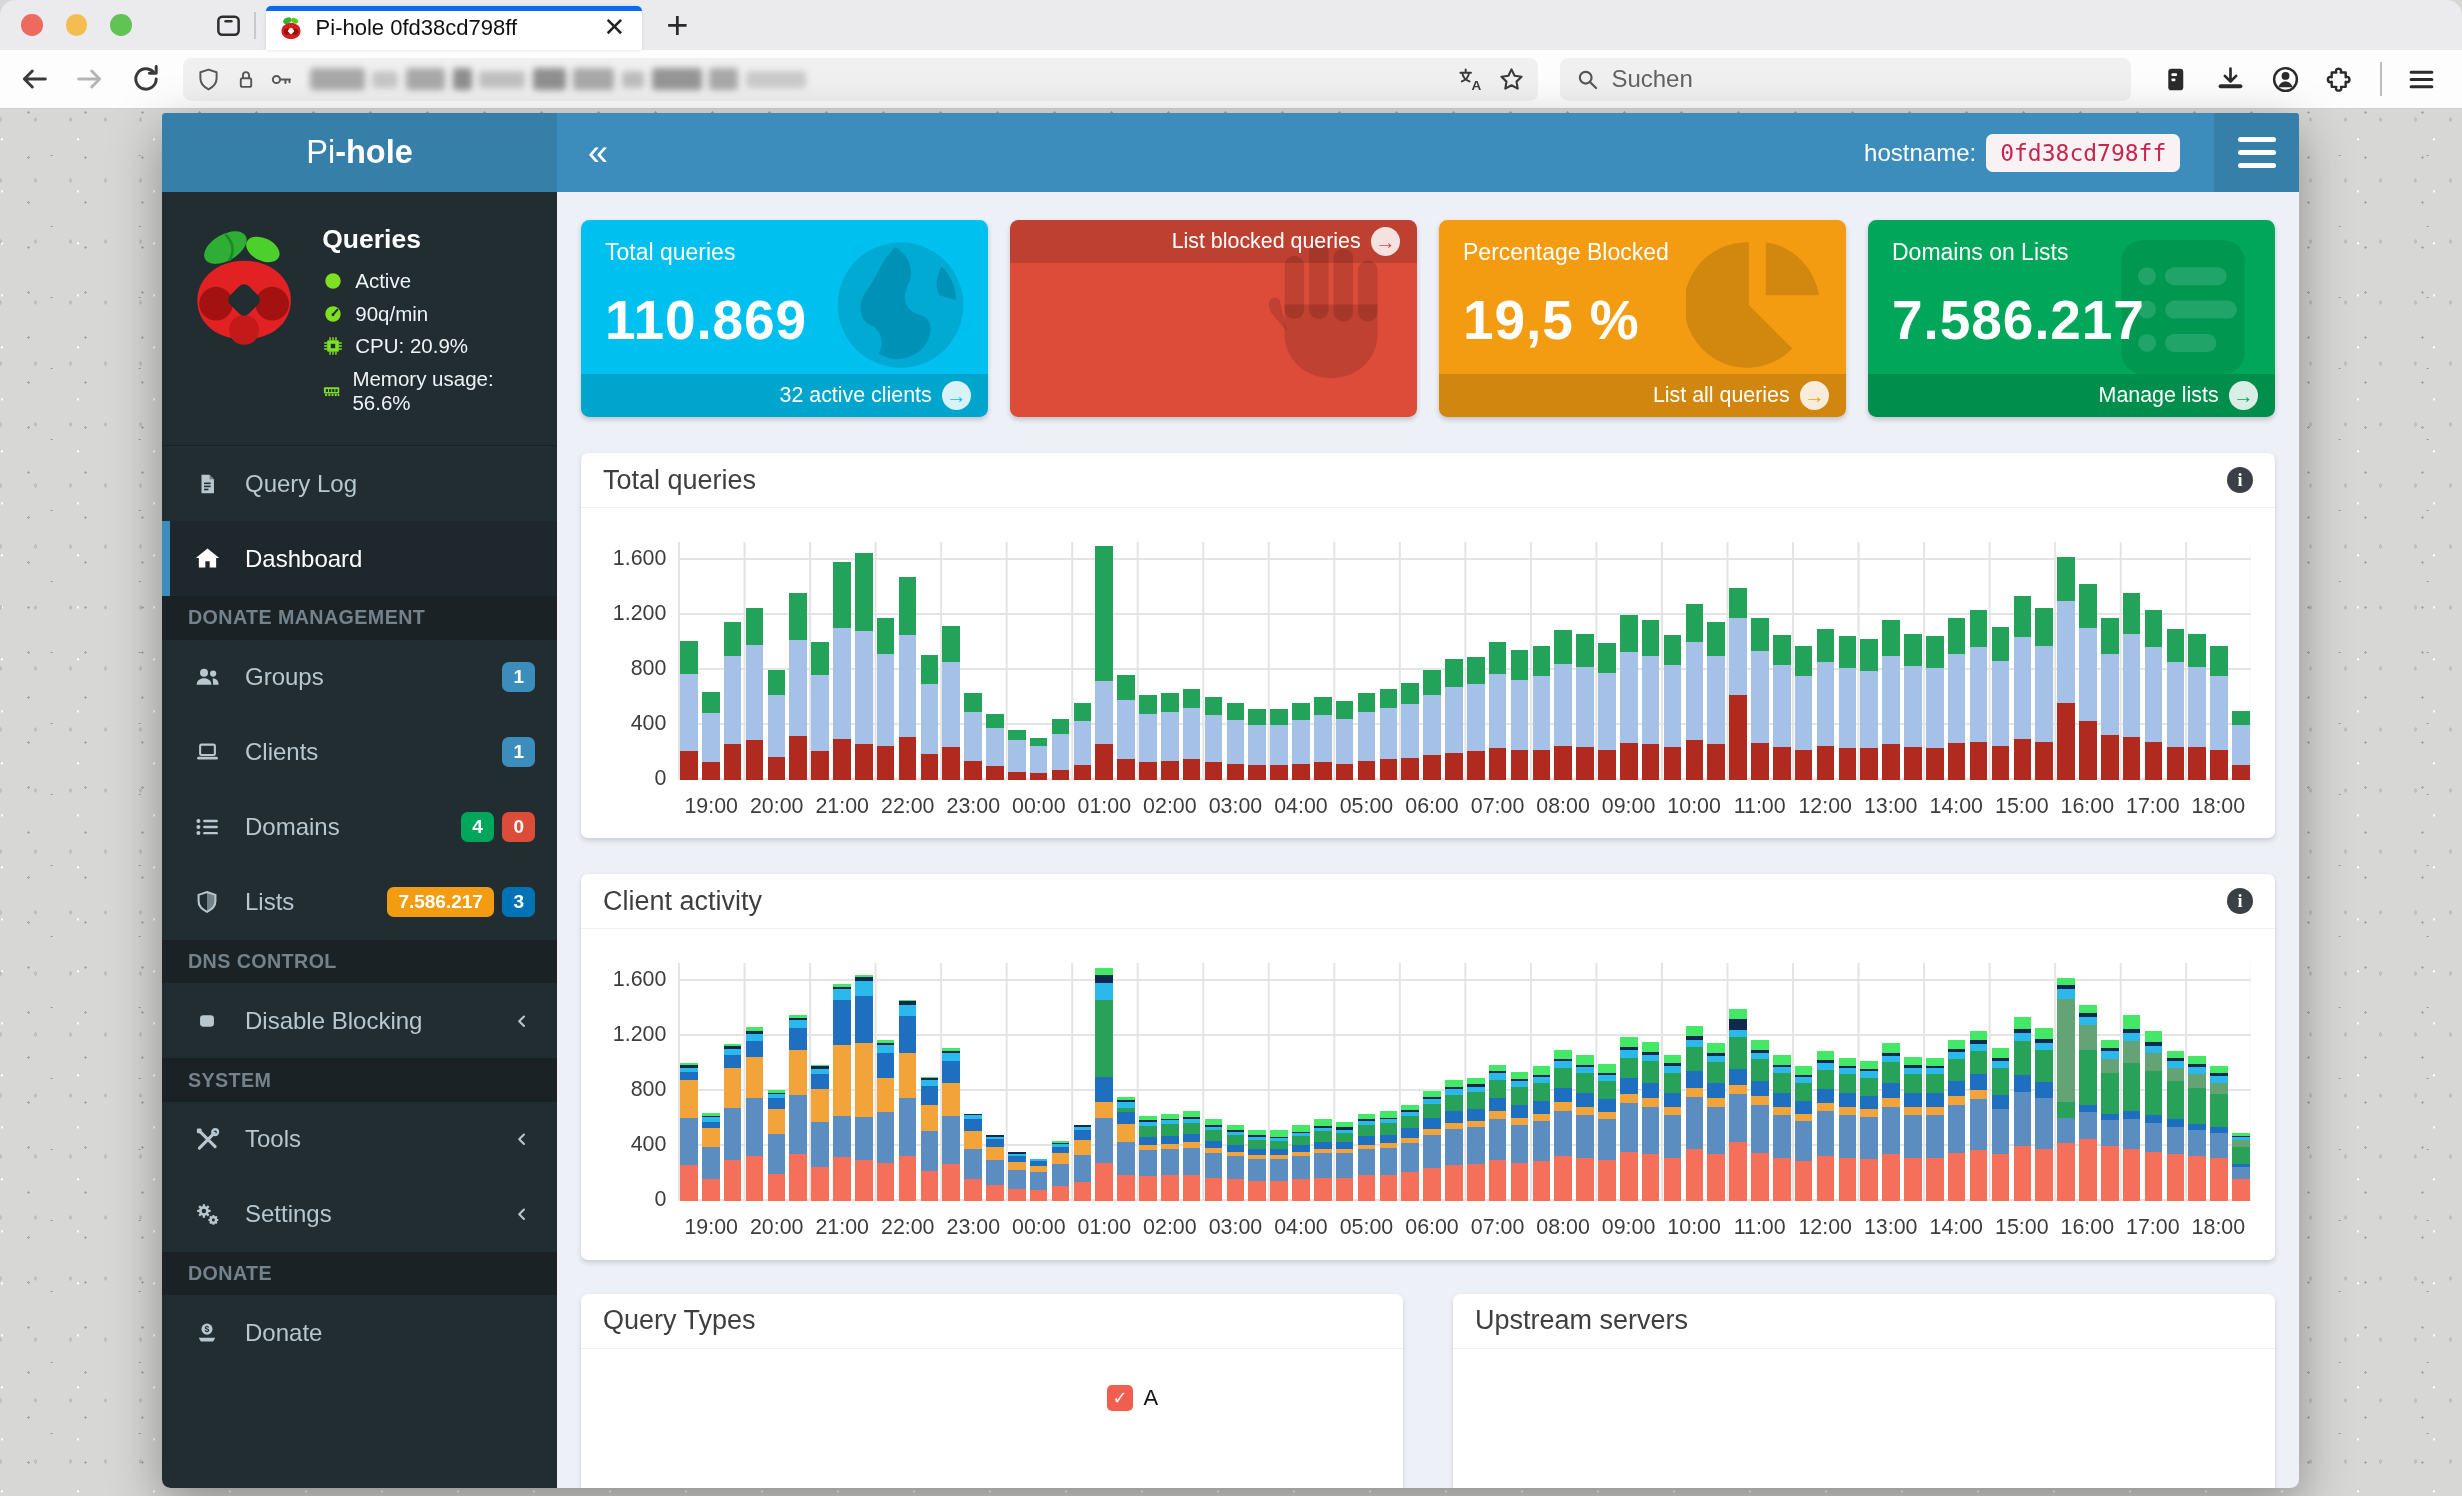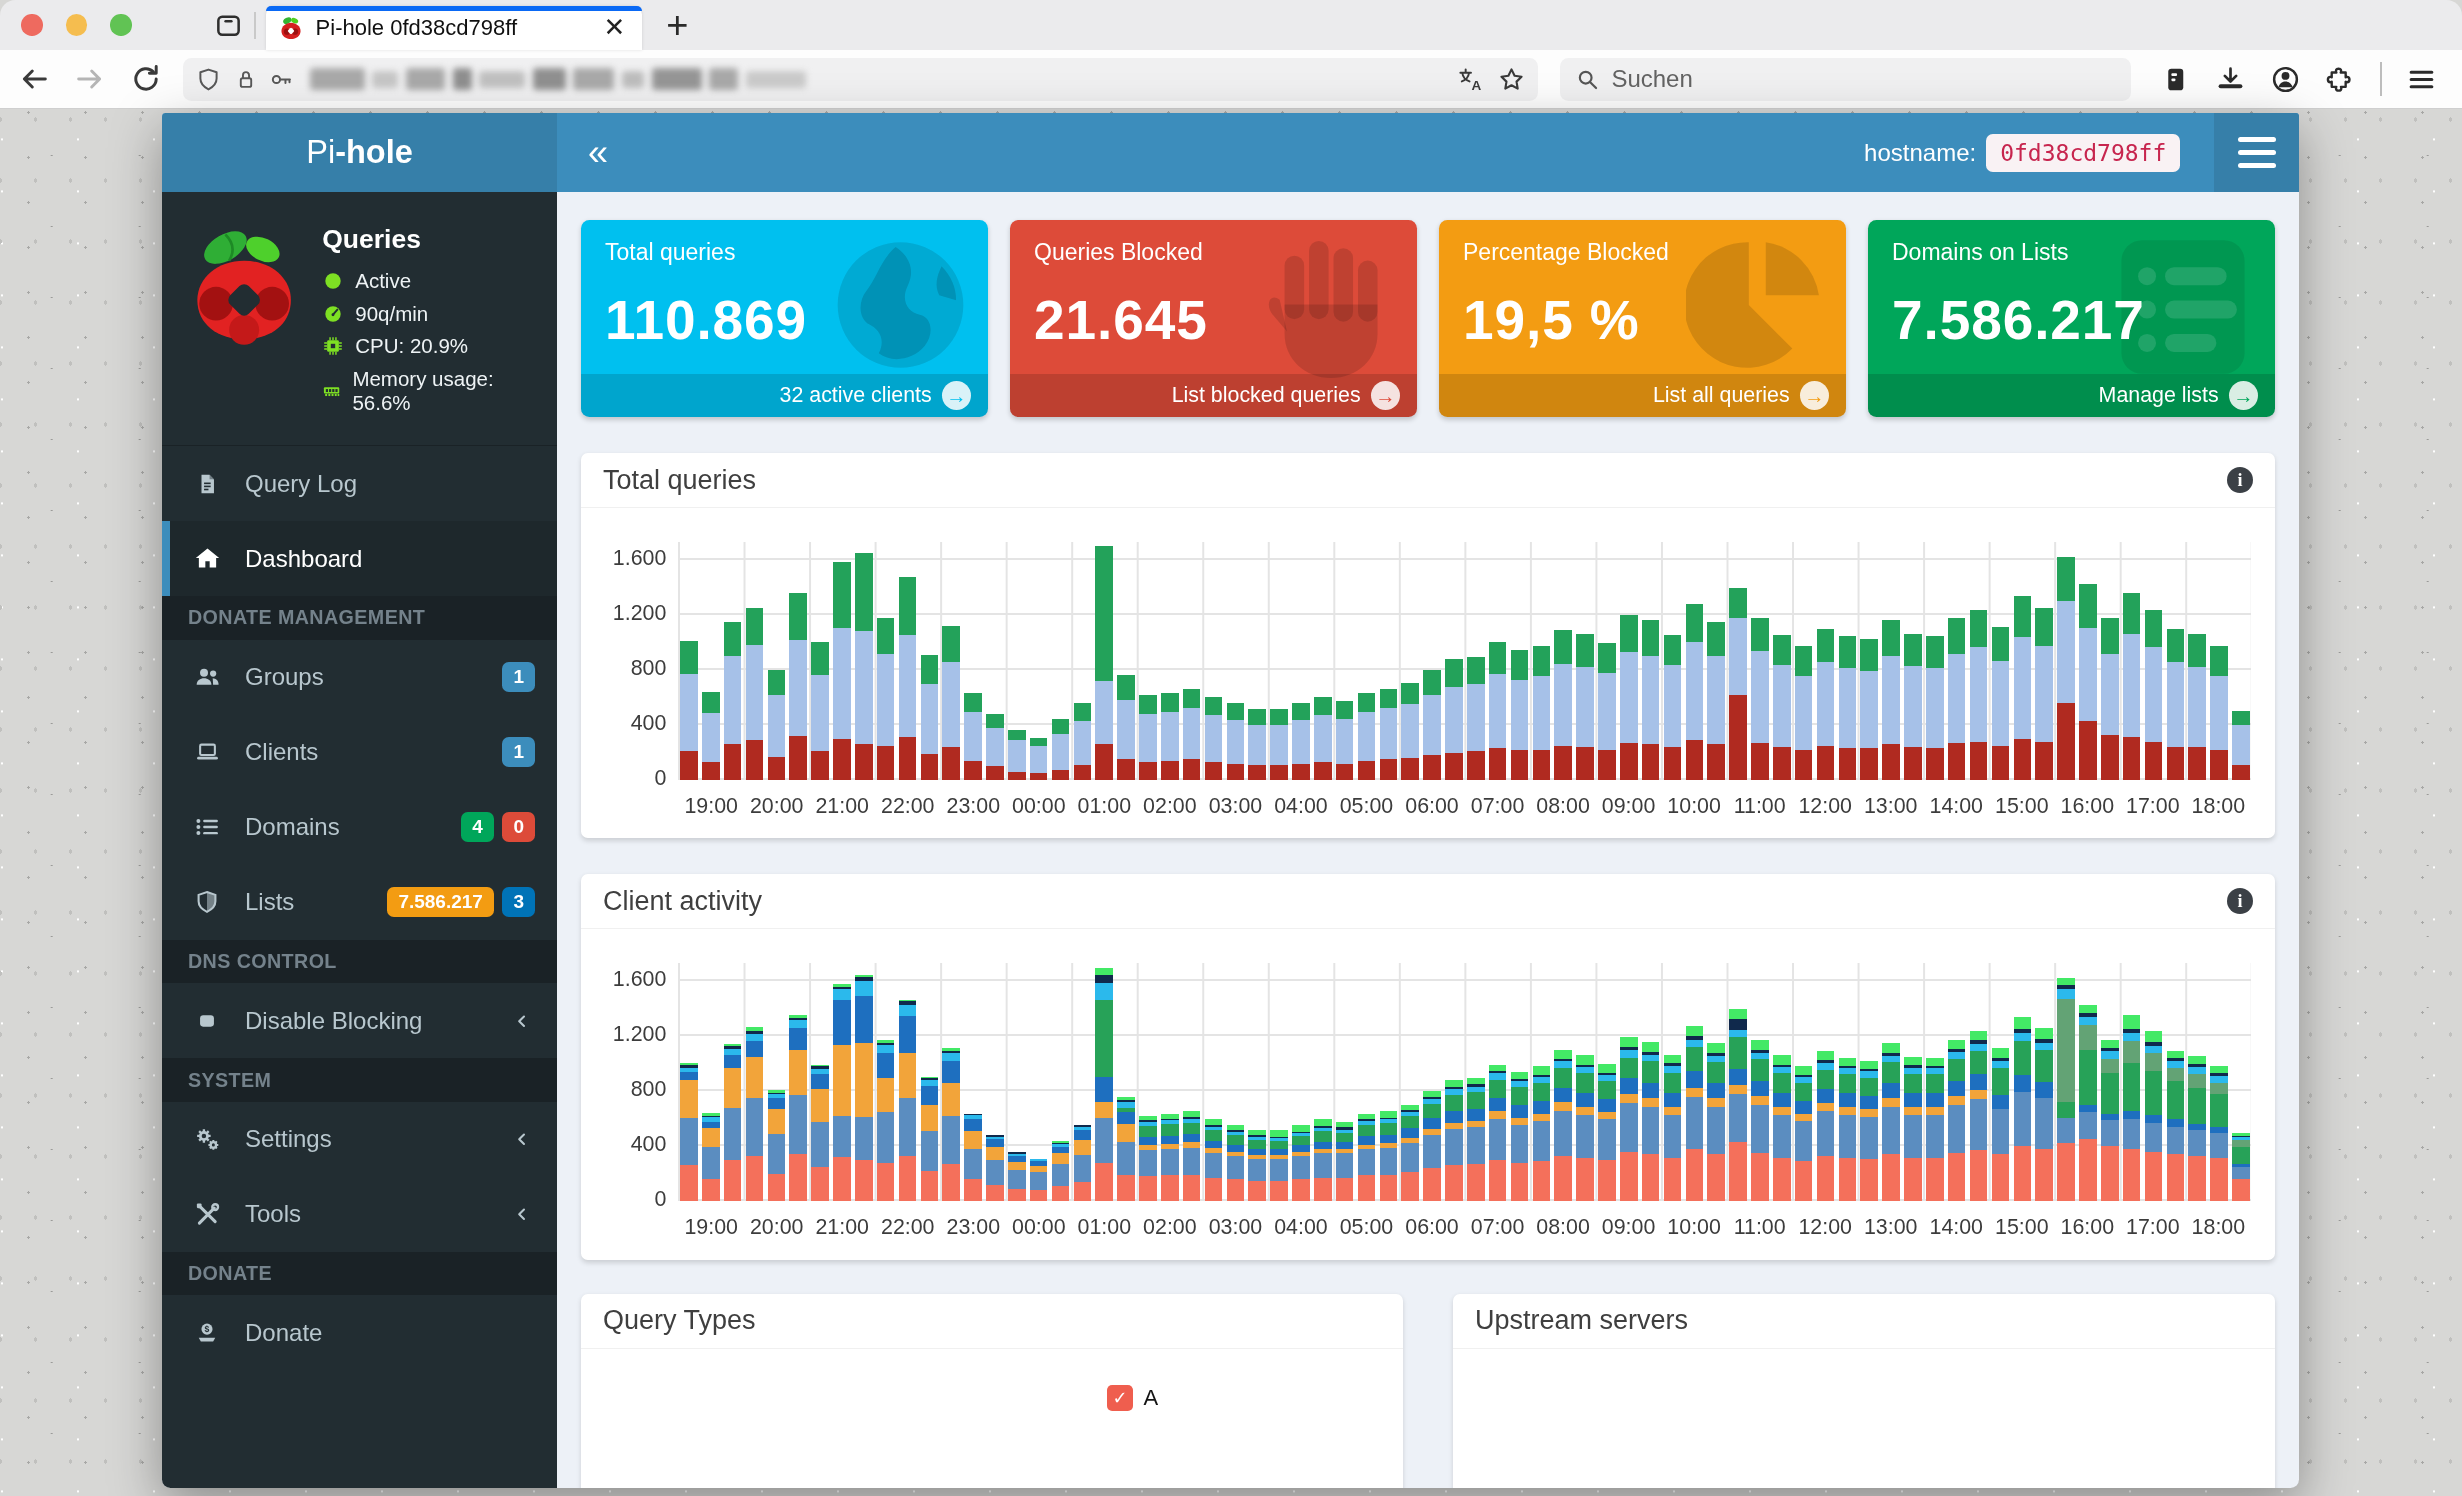--- a/index.html
+++ b/index.html
@@ -392,44 +392,44 @@
         <span class="chev">
             <svg width="20.5" height="20.5" viewBox="0 0 30 30" fill="none" stroke="currentColor" stroke-width="3" stroke-linecap="round" stroke-linejoin="round">
               <path d="M19 8 l-7 7 7 7"></path>
             </svg>
           </span>
       </div>
 
       <div class="sechead">SYSTEM</div>
       <div class="sitem">
         <span class="sicon">
+            <svg width="27" height="27" viewBox="0 0 30 30" stroke="currentColor" fill="currentColor">
+              <path d="M6 24.5 L22.5 8" stroke-width="3.4" stroke-linecap="round" fill="none"></path>
+              <circle cx="23.5" cy="6.8" r="3.2" fill="none" stroke-width="2.6"></circle>
+              <path d="M7 6.5 L23.5 23" stroke-width="3.4" stroke-linecap="round" fill="none"></path>
+              <rect x="3.2" y="2.8" width="5.2" height="5.2" rx="1.2" stroke="none"></rect>
+            </svg>
+          </span>
+        <span>Tools</span>
+        <span class="chev">
+            <svg width="20.5" height="20.5" viewBox="0 0 30 30" fill="none" stroke="currentColor" stroke-width="3" stroke-linecap="round" stroke-linejoin="round">
+              <path d="M19 8 l-7 7 7 7"></path>
+            </svg>
+          </span>
+      </div>
+      <div class="sitem">
+        <span class="sicon">
             <svg width="27" height="27" viewBox="0 0 30 30" fill="none" stroke="currentColor">
               <circle cx="11" cy="11" r="4" stroke-width="3"></circle>
               <path d="M11 3.5 v3 M11 15.5 v3 M3.5 11 h3 M15.5 11 h3 M5.7 5.7 l2.1 2.1 M14.2 14.2 l2.1 2.1 M16.3 5.7 l-2.1 2.1 M7.8 14.2 l-2.1 2.1" stroke-width="2.6"></path>
               <circle cx="21.5" cy="21" r="3" stroke-width="2.6"></circle>
               <path d="M21.5 15.5 v2.2 M21.5 24.3 v2.2 M16 21 h2.2 M24.8 21 H27 M17.6 17.1 l1.6 1.6 M23.8 23.3 l1.6 1.6 M25.4 17.1 l-1.6 1.6 M19.2 23.3 l-1.6 1.6" stroke-width="2.2"></path>
             </svg>
           </span>
         <span>Settings</span>
-        <span class="chev">
-            <svg width="20.5" height="20.5" viewBox="0 0 30 30" fill="none" stroke="currentColor" stroke-width="3" stroke-linecap="round" stroke-linejoin="round">
-              <path d="M19 8 l-7 7 7 7"></path>
-            </svg>
-          </span>
-      </div>
-      <div class="sitem">
-        <span class="sicon">
-            <svg width="27" height="27" viewBox="0 0 30 30" stroke="currentColor" fill="currentColor">
-              <path d="M6 24.5 L22.5 8" stroke-width="3.4" stroke-linecap="round" fill="none"></path>
-              <circle cx="23.5" cy="6.8" r="3.2" fill="none" stroke-width="2.6"></circle>
-              <path d="M7 6.5 L23.5 23" stroke-width="3.4" stroke-linecap="round" fill="none"></path>
-              <rect x="3.2" y="2.8" width="5.2" height="5.2" rx="1.2" stroke="none"></rect>
-            </svg>
-          </span>
-        <span>Tools</span>
         <span class="chev">
             <svg width="20.5" height="20.5" viewBox="0 0 30 30" fill="none" stroke="currentColor" stroke-width="3" stroke-linecap="round" stroke-linejoin="round">
               <path d="M19 8 l-7 7 7 7"></path>
             </svg>
           </span>
       </div>
 
       <div class="sechead">DONATE</div>
       <div class="sitem">
         <span class="sicon">
@@ -464,24 +464,20 @@
           <svg class="watermark" width="137" height="154" viewBox="0 0 56 62">
               <g fill="rgba(0,0,0,0.15)">
                 <rect x="8" y="10" width="8" height="26" rx="4"></rect>
                 <rect x="18" y="4" width="8" height="32" rx="4"></rect>
                 <rect x="28" y="7" width="8" height="30" rx="4"></rect>
                 <rect x="38" y="12" width="8" height="25" rx="4"></rect>
                 <path d="M8 30 h38 v12 c0 10 -8 18 -19 18 c-11 0 -19 -8 -19 -18 Z"></path>
                 <path d="M6 28 c-4 -3 -6 2 -3 6 l6 7 Z"></path>
               </g>
             </svg>
-          <div class="sc-body">
-            <div class="sc-title">Queries Blocked</div>
-            <div class="sc-value">21.645</div>
-          </div>
           <div class="sc-foot">
             <span>List blocked queries</span>
             <span class="sc-arrow arrow-1" style="color: rgb(221, 75, 57);">→</span>
           </div>
         </div>
         <div class="small-card" id="card-2" style="background: rgb(243, 156, 18);">
           <svg class="watermark" width="145" height="150" viewBox="0 0 60 60">
               <path d="M26 30 V4 A26 26 0 1 0 44 48 Z" fill="rgba(0,0,0,0.15)"></path>
               <path d="M33 26 V4 a26 26 0 0 1 22 22 Z" fill="rgba(0,0,0,0.15)"></path>
             </svg>

